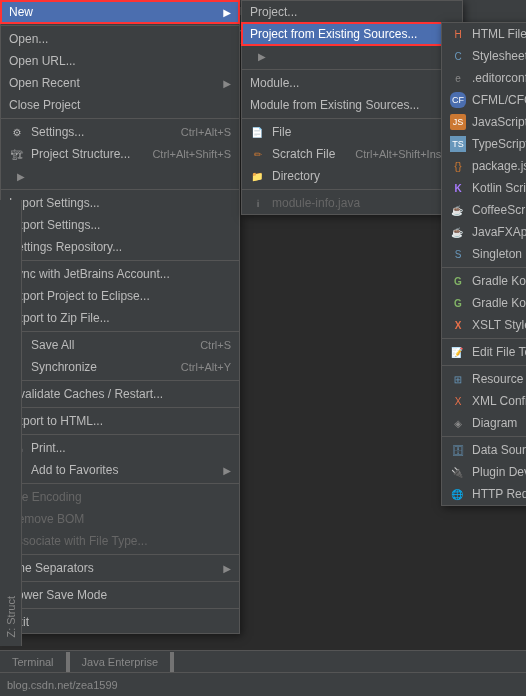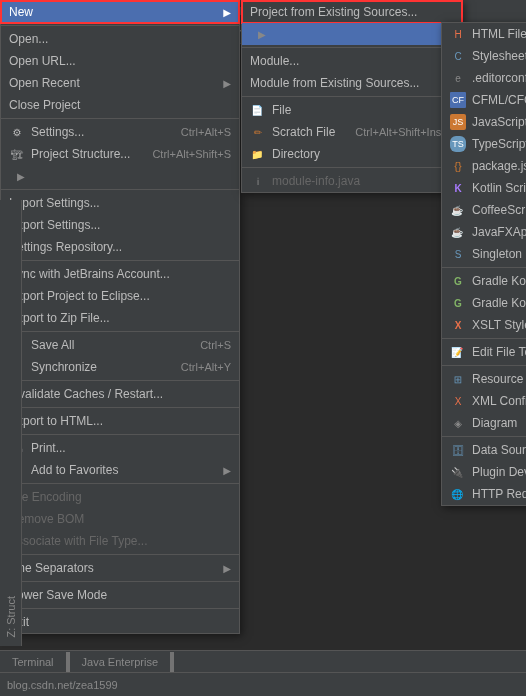--- a/index.html
+++ b/index.html
@@ -345,20 +345,23 @@
   <div class="menu-row">
     <span class="label">Power Save Mode</span>
   </div>
   <div class="menu-row separator"></div>
   <div class="menu-row">
     <span class="label">Exit</span>
   </div>
 </div>
 
 <div class="dropdown-new">
+  <div class="menu-row">
+    <span class="label">Project...</span>
+  </div>
   <div class="menu-row red-highlight-item">
     <span class="label">Project from Existing Sources...</span>
   </div>
   <div class="menu-row">
     <span class="arrow">▶</span>
   </div>
   <div class="menu-row separator"></div>
   <div class="menu-row">
     <span class="label">Module...</span>
   </div>
@@ -393,29 +396,29 @@
   </div>
   <div class="menu-row">
     <span class="icon icon-css">C</span>
     <span class="label">Stylesheet</span>
   </div>
   <div class="menu-row">
     <span class="icon icon-editor">e</span>
     <span class="label">.editorconfig file</span>
   </div>
   <div class="menu-row">
-    <span class="icon icon-cfml" style="background:#4b6eaf;color:white;font-size:9px;border-radius:1px;padding:1px 2px;">CF</span>
+    <span class="icon icon-cfml" style="background:#4b6eaf;color:white;font-size:9px;border-radius:6px;padding:1px 2px;">CF</span>
     <span class="label">CFML/CFC file</span>
   </div>
   <div class="menu-row">
     <span class="icon icon-js" style="background:#cc7832;color:white;font-size:9px;border-radius:2px;padding:1px 2px;">JS</span>
     <span class="label">JavaScript File</span>
   </div>
   <div class="menu-row">
-    <span class="icon icon-ts" style="background:#6897bb;color:white;font-size:9px;border-radius:6px;padding:1px 2px;">TS</span>
+    <span class="icon icon-ts" style="background:#6897bb;color:white;font-size:9px;border-radius:0;padding:1px 2px;">TS</span>
     <span class="label">TypeScript File</span>
   </div>
   <div class="menu-row">
     <span class="icon icon-json" style="color:#cc7832;font-size:11px;">{}</span>
     <span class="label">package.json File</span>
   </div>
   <div class="menu-row">
     <span class="icon icon-kotlin" style="color:#a97bff;font-weight:bold;">K</span>
     <span class="label">Kotlin Script</span>
   </div>

